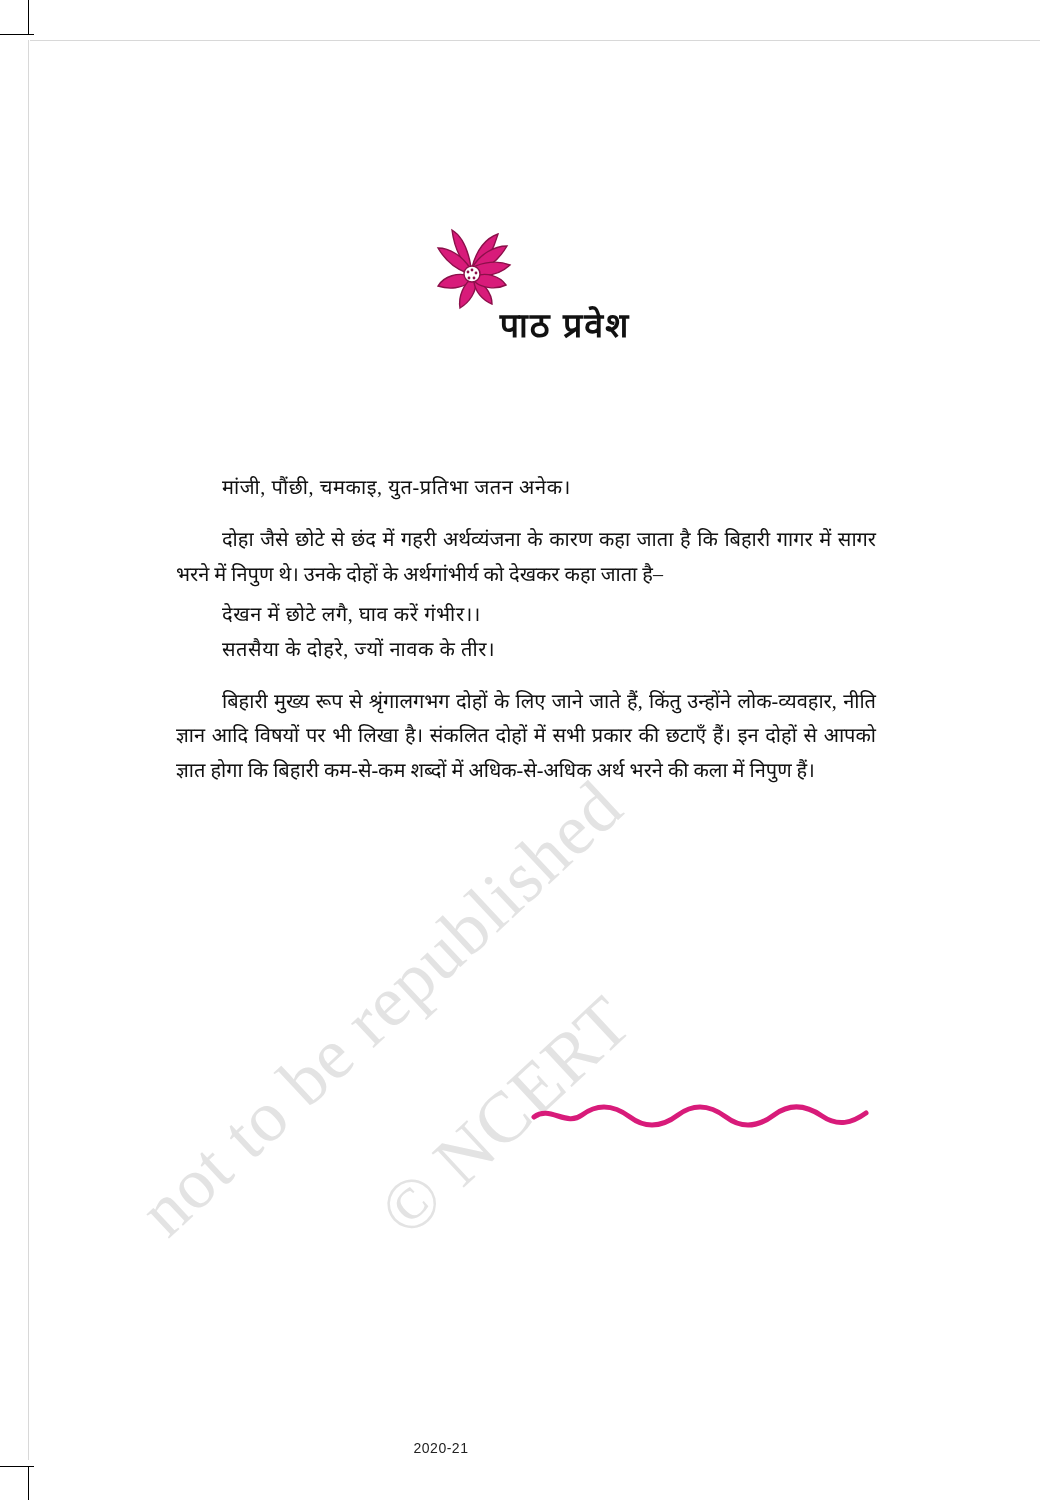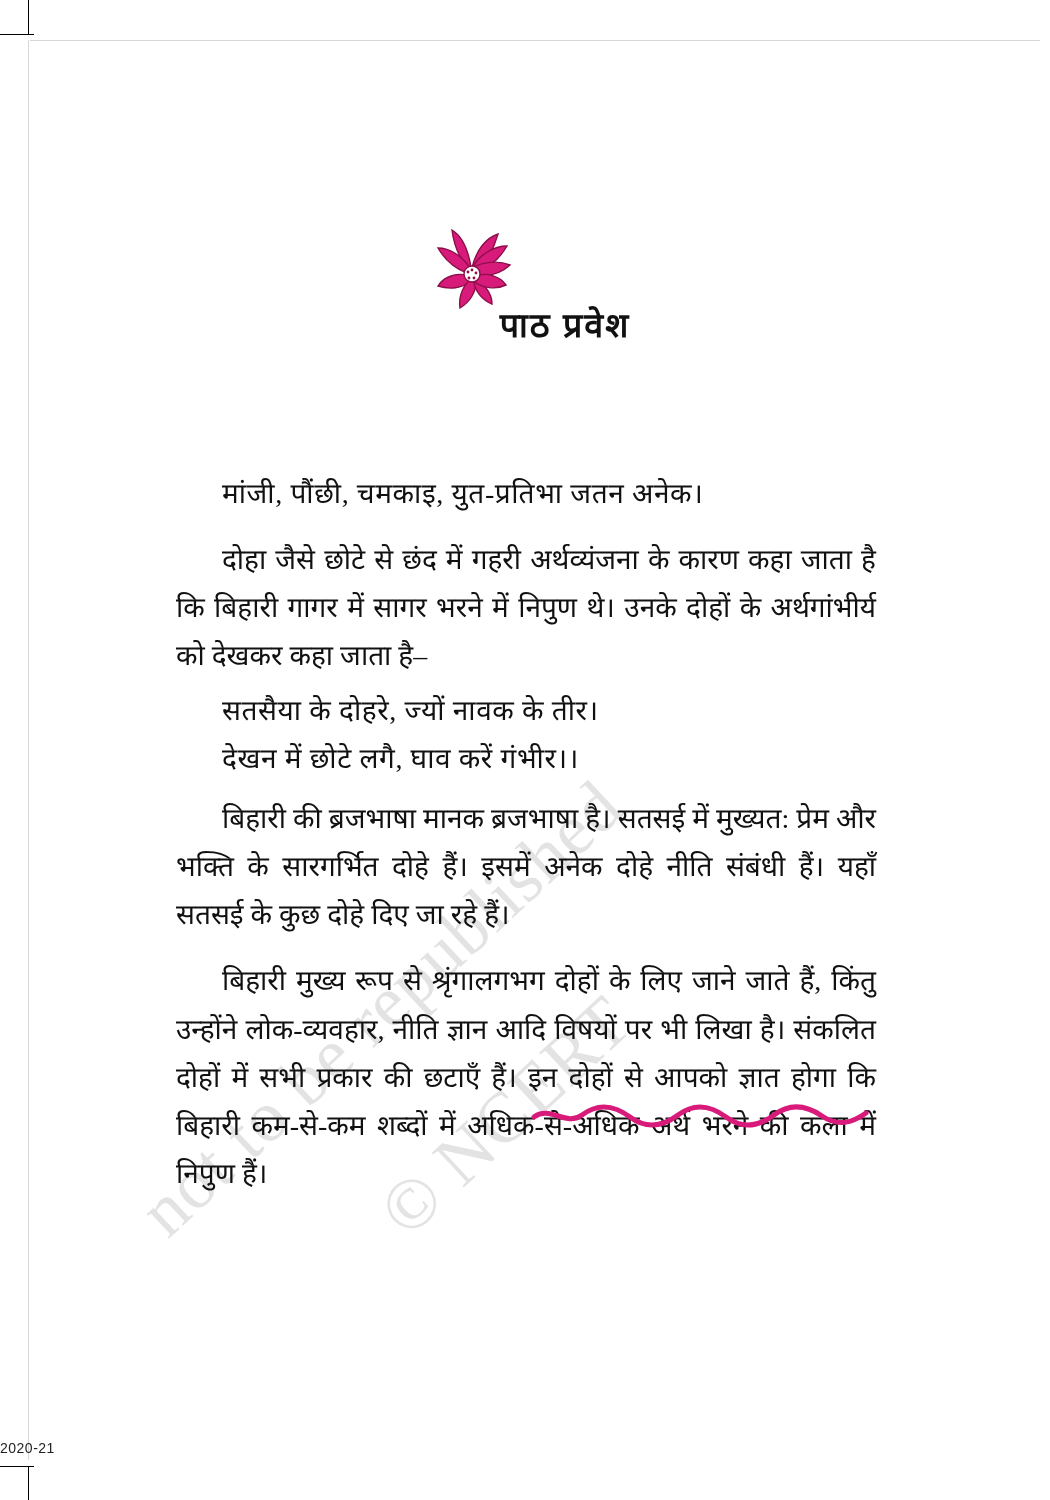--- a/index.html
+++ b/index.html
@@ -84,21 +84,21 @@
   }
 
   
   .content {
     position: absolute;
     left: 176px;
     top: 470px;
     width: 700px;
     color: #111;
     font-family: "Liberation Serif", serif;
-    font-size: 28px;
+    font-size: 20px;
     line-height: 1.72;
   }
   .verse {
     margin: 0 0 0 46px;
     white-space: nowrap;
     letter-spacing: 0.6px;
   }
   .verse.tight { margin-bottom: 0; }
   .para {
     margin: 0;
@@ -116,21 +116,21 @@
     width: 340px;
     height: 40px;
   }
 
   
   .footer {
     position: absolute;
     left: 0;
     top: 1440px;
     width: 882px;
-    text-align: left;
+    text-align: center;
     font-family: "Liberation Sans", sans-serif;
     font-size: 14px;
     color: #222;
     letter-spacing: 0.5px;
   }
 </style>
 </head>
 <body>
 
 <div class="crop-mark crop-v" style="left:28px; top:0px;"></div>
@@ -174,23 +174,22 @@
     </svg>
     <span class="heading-text">पाठ प्रवेश</span>
   </div>
 </div>
 
 <div class="content">
   <p class="verse tight">मांजी, पौंछी, चमकाइ, युत-प्रतिभा जतन अनेक।</p>
   <div class="spacer-sm"></div>
   <p class="para indent">दोहा जैसे छोटे से छंद में गहरी अर्थव्यंजना के कारण कहा जाता है कि बिहारी गागर में सागर भरने में निपुण थे। उनके दोहों के अर्थगांभीर्य को देखकर कहा जाता है–</p>
   <div class="spacer-sm"></div>
+  <p class="verse">देखन में छोटे लगै, घाव करें गंभीर।।</p>
   <p class="verse tight">सतसैया के दोहरे, ज्यों नावक के तीर।</p>
-  <p class="verse">देखन में छोटे लगै, घाव करें गंभीर।।</p>
-  <p class="para indent">बिहारी की ब्रजभाषा मानक ब्रजभाषा है। सतसई में मुख्यत: प्रेम और भक्ति के सारगर्भित दोहे हैं। इसमें अनेक दोहे नीति संबंधी हैं। यहाँ सतसई के कुछ दोहे दिए जा रहे हैं।</p>
   <div class="spacer-sm"></div>
   <p class="para indent">बिहारी मुख्य रूप से श्रृंगालगभग दोहों के लिए जाने जाते हैं, किंतु उन्होंने लोक-व्यवहार, नीति ज्ञान आदि विषयों पर भी लिखा है। संकलित दोहों में सभी प्रकार की छटाएँ हैं। इन दोहों से आपको ज्ञात होगा कि बिहारी कम-से-कम शब्दों में अधिक-से-अधिक अर्थ भरने की कला में निपुण हैं।</p>
 </div>
 
 <svg class="squiggle" viewBox="0 0 340 40" aria-hidden="true">
   <path d="M4 22 C 20 10, 36 32, 52 20 S 84 10, 100 22 S 132 32, 148 20 S 180 10, 196 22 S 228 32, 244 20 S 276 10, 292 21 S 322 28, 336 18" fill="none" stroke="#d81b7a" stroke-width="5" stroke-linecap="round"></path>
 </svg>
 
 <div class="footer">2020-21</div>
 

